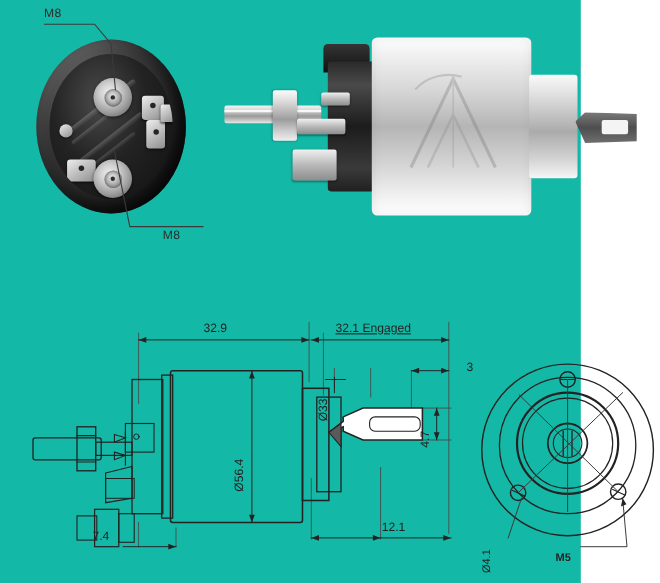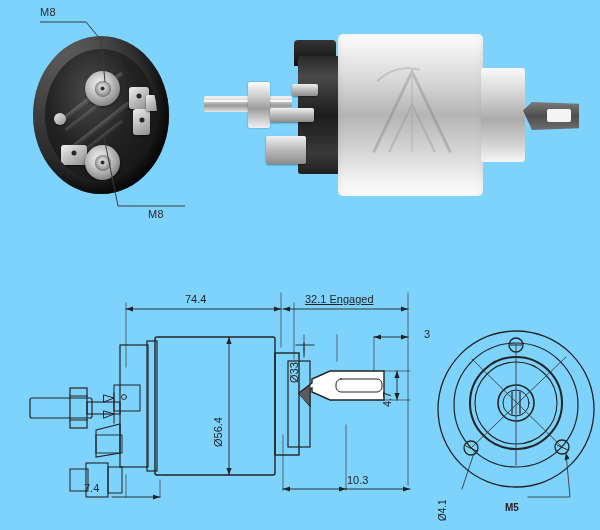--- a/index.html
+++ b/index.html
@@ -13,23 +13,23 @@
     height: 530px;
     font-family: "Liberation Sans", sans-serif;
     color: #1a1a1a;
     overflow: hidden;
     position: relative;
   }
 
   .sheet {
     position: absolute;
     left: 0; top: 0;
-    width: 600px;
+    width: 528px;
     height: 530px;
-    background: #7dd3fc;
+    background: #14b8a6;
   }
 
   
   .abs { position: absolute; }
 
   
   .photo-region {
     position: absolute;
     left: 0; top: 0;
     width: 600px; height: 275px;
@@ -392,34 +392,34 @@
         <line x1="562" y1="172" x2="472" y2="84" stroke-width="0.9" stroke="#3a3a3a"></line>
         <line x1="516" y1="70" x2="516" y2="190" stroke-width="0.9" stroke="#3a3a3a"></line>
 
         <path d="M474 178 L462 214" stroke="#3a3a3a" stroke-width="0.9"></path>
 
         <path d="M566 178 L570 222 L528 222" stroke="#3a3a3a" stroke-width="0.9"></path>
         <path d="M566 178 l-1.5 7.5 l5 -2 z" fill="#232323" stroke="none"></path>
       </g>
     </svg>
 
-    <span class="dim-text" style="left:185px; top:18px;">74.4</span>
+    <span class="dim-text" style="left:185px; top:18px;">32.9</span>
 
     <span class="dim-text" style="left:305px; top:18px;text-decoration:underline;">32.1 Engaged</span>
 
     <span class="dim-text vert" style="left:224px; top:160px;">Ø56.4</span>
 
     <span class="dim-text vert" style="left:300px; top:96px;">Ø33</span>
 
     <span class="dim-text" style="left:424px; top:53px;">3</span>
 
     <span class="dim-text vert" style="left:393px; top:120px;">4.7</span>
 
     <span class="dim-text" style="left:84px; top:207px;">7.4</span>
 
-    <span class="dim-text" style="left:347px; top:199px;">10.3</span>
+    <span class="dim-text" style="left:347px; top:199px;">12.1</span>
 
     <span class="dim-text vert" style="left:448px; top:235px; font-size:10px;">Ø4.1</span>
 
     <span class="dim-text" style="left:505px; top:227px; font-size:10px;font-weight:bold;">M5</span>
 
   </div>
 </div>
 
 </body></html>

